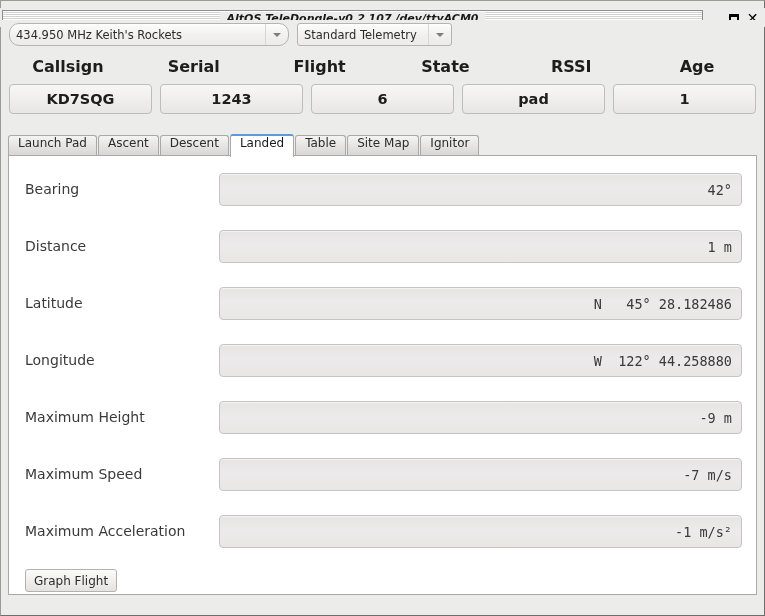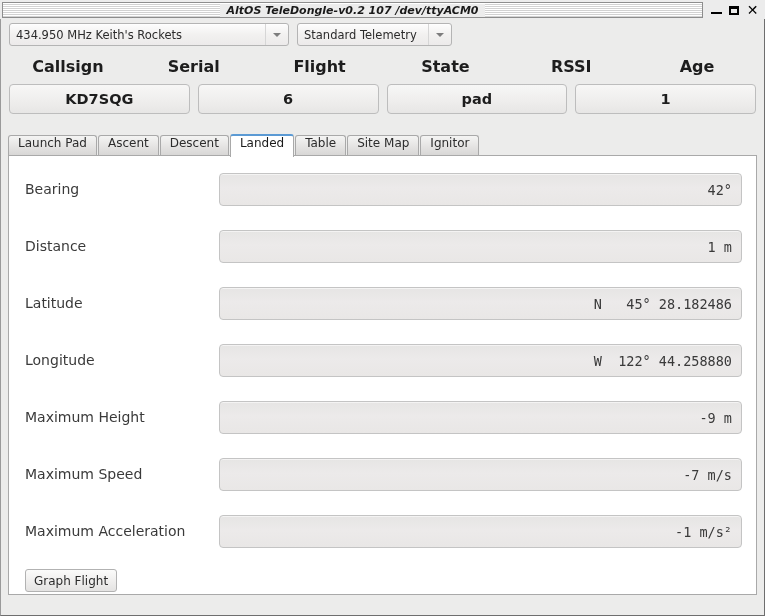--- a/index.html
+++ b/index.html
@@ -29,21 +29,21 @@
     box-sizing: border-box;
     border: 1px solid #9a9a9a;
     border-right-color: #6e6e6e;
     border-bottom-color: #6e6e6e;
     background: #ececeb;
   }
 
   
   .titlebar {
     position: absolute;
-    left: 0; top: 0;
+    left: 0; top: 8px;
     width: 765px;
     height: 19px;
     display: flex;
     align-items: stretch;
     box-sizing: border-box;
     padding: 2px 2px 1px 2px;
     background: #ececec;
   }
   .title-strip {
     flex: 1 1 auto;
@@ -125,21 +125,21 @@
   .combo {
     height: 23px;
     box-sizing: border-box;
     display: flex;
     align-items: stretch;
     border: 1px solid #b4b4b4;
     border-radius: 3px;
     background: linear-gradient(to bottom, #fdfdfd 0%, #f2f1f0 50%, #eceaea 100%);
     box-shadow: 0 1px 0 rgba(255,255,255,0.6) inset;
   }
-  .combo-a { width: 280px; }
+  .combo-a { width: 280px; border-radius: 10px; }
   .combo-b { width: 155px; }
   .combo-text {
     flex: 1 1 auto;
     display: flex;
     align-items: center;
     padding: 0 6px;
     font-size: 11.5px;
     color: #2b2b2b;
     white-space: nowrap;
     overflow: hidden;
@@ -348,20 +348,23 @@
         </div>
       <div class="status-cell">
           <div class="status-label">Age</div>
         </div>
     </div>
     <div class="status-row">
       <div class="status-cell">
           <div class="status-value">KD7SQG</div>
         </div>
       <div class="status-cell">
+          <div class="status-value">1243</div>
+        </div>
+      <div class="status-cell">
           <div class="status-value">6</div>
         </div>
       <div class="status-cell">
           <div class="status-value">pad</div>
         </div>
       <div class="status-cell">
           <div class="status-value">1</div>
         </div>
     </div>
   </div>

